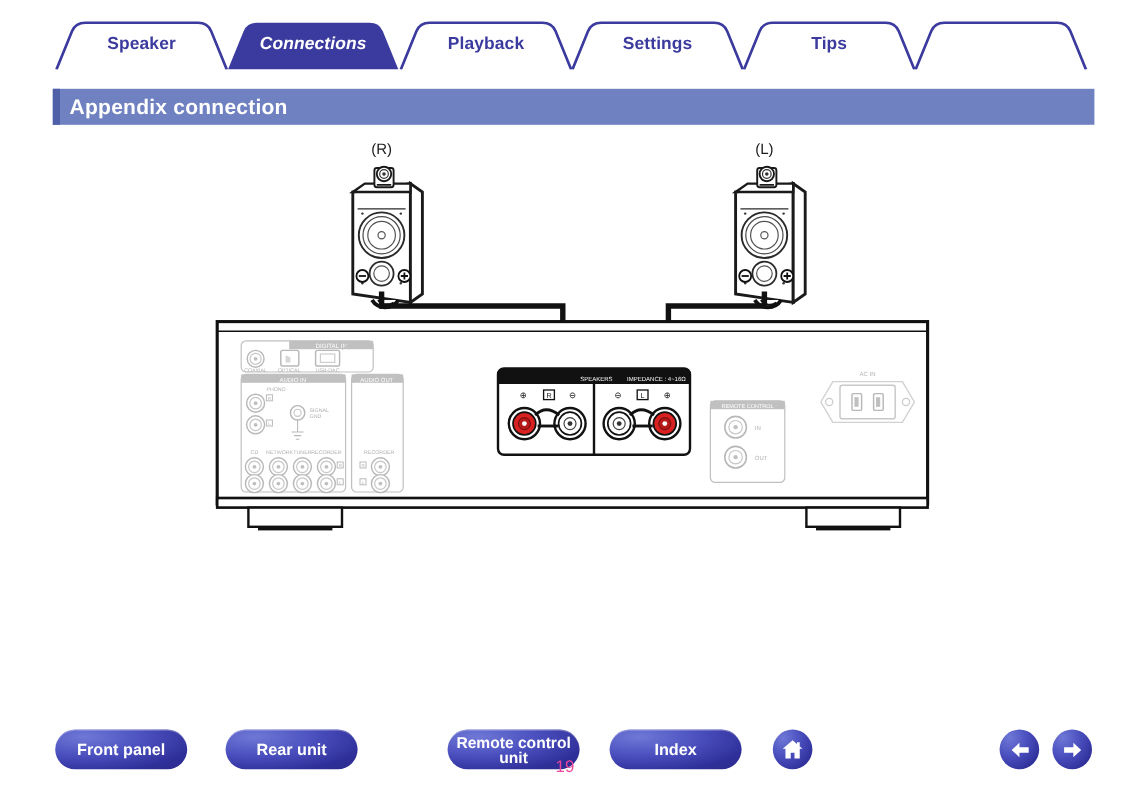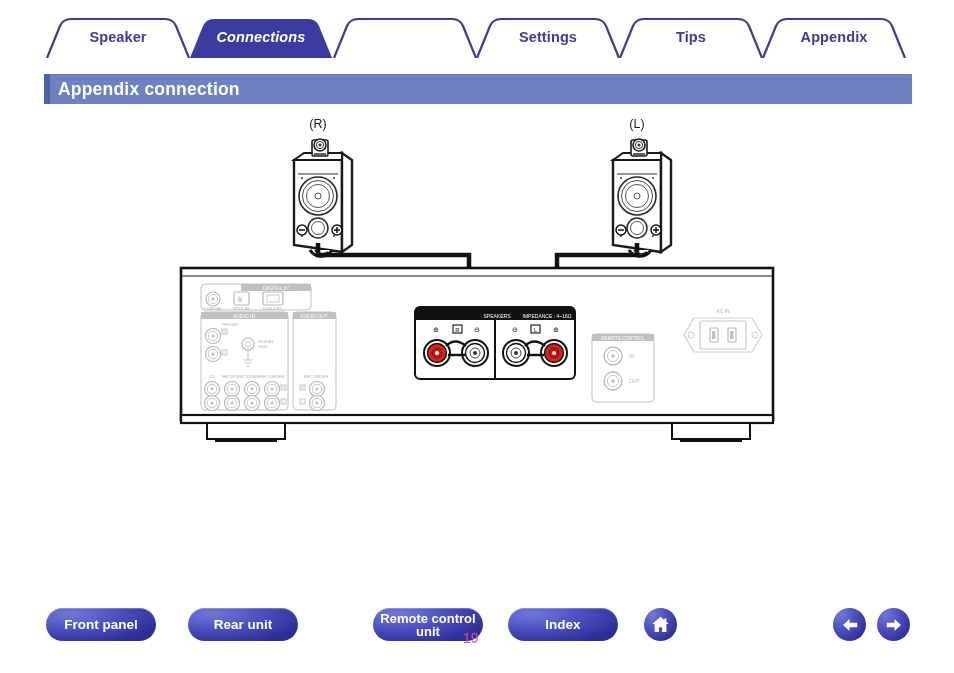--- a/index.html
+++ b/index.html
@@ -87,28 +87,28 @@
 
     <path d="M190,42 L203,10 Q206,3 214,3 L308,3 Q316,3 319,10 L332,42 Z" fill="#3b3a9e"></path>
   </svg>
 
   <div class="tab-label" style="left:57px;width:122px;">
     <span>Speaker</span>
   </div>
   <div class="tab-label active" style="left:200px;width:122px;">
     <span>Connections</span>
   </div>
+  <div class="tab-label" style="left:344px;width:122px;">
+    <span>Playback</span>
+  </div>
   <div class="tab-label" style="left:487px;width:122px;">
     <span>Settings</span>
   </div>
   <div class="tab-label" style="left:630px;width:122px;">
     <span>Tips</span>
-  </div>
-  <div class="tab-label" style="left:773px;width:122px;">
-    <span>Appendix</span>
   </div>
 </div>
 
 <div class="title-bar">
   <div class="accent"></div>
   <div class="txt">Appendix connection</div>
 </div>
 
 <div class="diagram">
 <svg width="954" height="340" viewBox="0 0 954 340">

